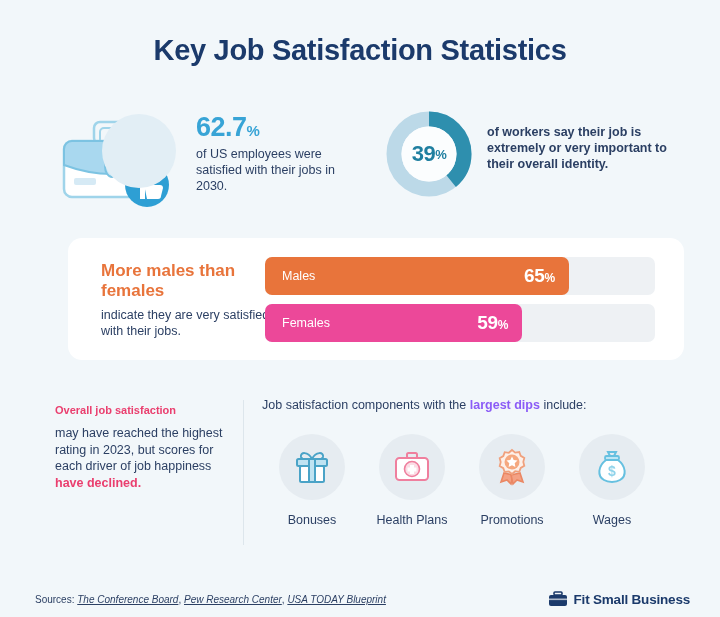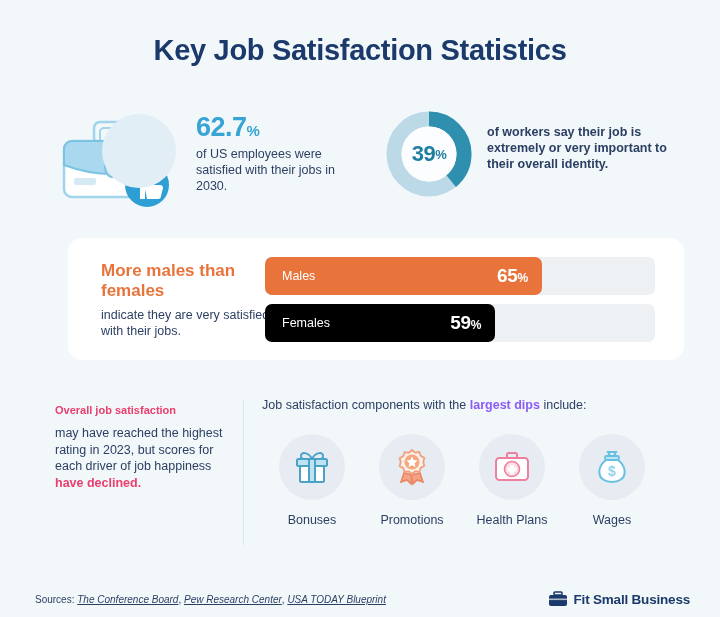--- a/index.html
+++ b/index.html
@@ -51,21 +51,21 @@
   .card-head-title{font-size:17px;font-weight:bold;color:#e8743b;line-height:20px;}
   .card-head-sub{font-size:12.5px;line-height:16px;color:#2b3f63;margin-top:6px;font-weight:500;}
 
   .bars{position:absolute;left:197px;top:19px;width:390px;}
   .bar-track{
     position:relative;width:390px;height:38px;background:#eef1f4;border-radius:7px;
     margin-bottom:9px;
   }
   .bar-fill{
     position:absolute;left:0;top:0;height:38px;border-radius:7px;
-    display:flex;align-items:center;
+    display:flex;align-items:center;padding-left:27px;
   }
   .bar-name{position:absolute;left:17px;font-size:12.5px;color:#ffffff;font-weight:500;}
   .bar-val{position:absolute;right:14px;font-size:19px;font-weight:bold;color:#ffffff;letter-spacing:-0.3px;}
   .bar-val .pct{font-size:12px;}
 
   
   .bottom-left{position:absolute;left:55px;top:400px;width:175px;}
   .bl-title{font-size:11px;font-weight:bold;color:#ea3e6e;line-height:20px;}
   .bl-body{font-size:12.5px;line-height:16.5px;color:#2b3f63;margin-top:5px;font-weight:500;}
   .bl-body .hl{color:#ea3e6e;font-weight:bold;}
@@ -140,21 +140,21 @@
     </div>
 
     <div class="bars">
       <div class="bar-track">
         <div class="bar-fill" style="width:71%;background:#e8743b;">
           <span class="bar-name">Males</span>
           <span class="bar-val"><span>65</span><span class="pct">%</span></span>
         </div>
       </div>
       <div class="bar-track">
-        <div class="bar-fill" style="width:59%;background:#000000;">
+        <div class="bar-fill" style="width:59%;background:#ec4899;">
           <span class="bar-name">Females</span>
           <span class="bar-val"><span>59</span><span class="pct">%</span></span>
         </div>
       </div>
     </div>
   </div>
 
   <div class="bottom-left">
     <div class="bl-title">Overall job satisfaction</div>
     <div class="bl-body"><span>may have reached the highest rating in 2023, but scores for each driver of job happiness </span><span class="hl">have declined.</span></div>
@@ -176,40 +176,40 @@
             <rect x="9" y="20" width="24" height="16" rx="1.5" fill="#ffffff" stroke="#4aa3c7" stroke-width="2"></rect>
             <rect x="18" y="13" width="6" height="23" fill="#bfe3f2" stroke="#4aa3c7" stroke-width="2"></rect>
           </svg>
         </div>
         <div class="icon-label">Bonuses</div>
       </div>
 
       <div class="icon-cell">
         <div class="icon-circle">
           <svg width="42" height="42" viewBox="0 0 42 42">
+            <rect x="16" y="7" width="10" height="5" rx="1.5" fill="none" stroke="#ef7f9e" stroke-width="2"></rect>
+            <rect x="5" y="12" width="32" height="22" rx="3.5" fill="#ffffff" stroke="#ef7f9e" stroke-width="2"></rect>
+            <circle cx="21" cy="23" r="7.5" fill="#fbdde5" stroke="#ef7f9e" stroke-width="1.6"></circle>
+            <path d="M19 19 h4 v2.5 h2.5 v4 H23 v2.5 h-4 v-2.5 h-2.5 v-4 H19 z" fill="#ffffff"></path>
+          </svg>
+        </div>
+        <div class="icon-label">Health Plans</div>
+      </div>
+
+      <div class="icon-cell">
+        <div class="icon-circle">
+          <svg width="42" height="42" viewBox="0 0 42 42">
             <path d="M13 27 l-3 9 l6 -2 l4 4 l2 -9 z" fill="#f4a184" stroke="#ea8763" stroke-width="1.6"></path>
             <path d="M29 27 l3 9 l-6 -2 l-4 4 l-2 -9 z" fill="#f4a184" stroke="#ea8763" stroke-width="1.6"></path>
             <path d="M21 4 l3.2 2.6 l4.1 -0.6 l1.4 3.9 l3.6 2 l-1 4 l1 4 l-3.6 2 l-1.4 3.9 l-4.1 -0.6 L21 28 l-3.2 -2.6 l-4.1 0.6 l-1.4 -3.9 l-3.6 -2 l1 -4 l-1 -4 l3.6 -2 l1.4 -3.9 l4.1 0.6 z" fill="#fdf0e9" stroke="#f0a07c" stroke-width="1.8"></path>
             <circle cx="21" cy="16" r="7.5" fill="#f5a87f"></circle>
             <path d="M21 10.5 l1.7 3.5 l3.8 0.5 l-2.8 2.7 l0.7 3.8 l-3.4 -1.8 l-3.4 1.8 l0.7 -3.8 l-2.8 -2.7 l3.8 -0.5 z" fill="#ffffff"></path>
           </svg>
         </div>
         <div class="icon-label">Promotions</div>
-      </div>
-
-      <div class="icon-cell">
-        <div class="icon-circle">
-          <svg width="42" height="42" viewBox="0 0 42 42">
-            <rect x="16" y="7" width="10" height="5" rx="1.5" fill="none" stroke="#ef7f9e" stroke-width="2"></rect>
-            <rect x="5" y="12" width="32" height="22" rx="3.5" fill="#ffffff" stroke="#ef7f9e" stroke-width="2"></rect>
-            <circle cx="21" cy="23" r="7.5" fill="#fbdde5" stroke="#ef7f9e" stroke-width="1.6"></circle>
-            <path d="M19 19 h4 v2.5 h2.5 v4 H23 v2.5 h-4 v-2.5 h-2.5 v-4 H19 z" fill="#ffffff"></path>
-          </svg>
-        </div>
-        <div class="icon-label">Health Plans</div>
       </div>
 
       <div class="icon-cell">
         <div class="icon-circle">
           <svg width="42" height="42" viewBox="0 0 42 42">
             <path d="M17 6 h8 l-2 4 h-4 z" fill="none" stroke="#66c0e0" stroke-width="2"></path>
             <rect x="14" y="10" width="14" height="4" rx="1.5" fill="#bfe6f4" stroke="#66c0e0" stroke-width="1.8"></rect>
             <path d="M15 14 C7 20 6 30 13 34 C17 36.5 25 36.5 29 34 C36 30 35 20 27 14 z" fill="#ffffff" stroke="#66c0e0" stroke-width="2"></path>
             <text x="21" y="30" font-size="14" font-weight="bold" fill="#8fd3ea" text-anchor="middle" font-family="'Liberation Sans',sans-serif">$</text>
           </svg>

